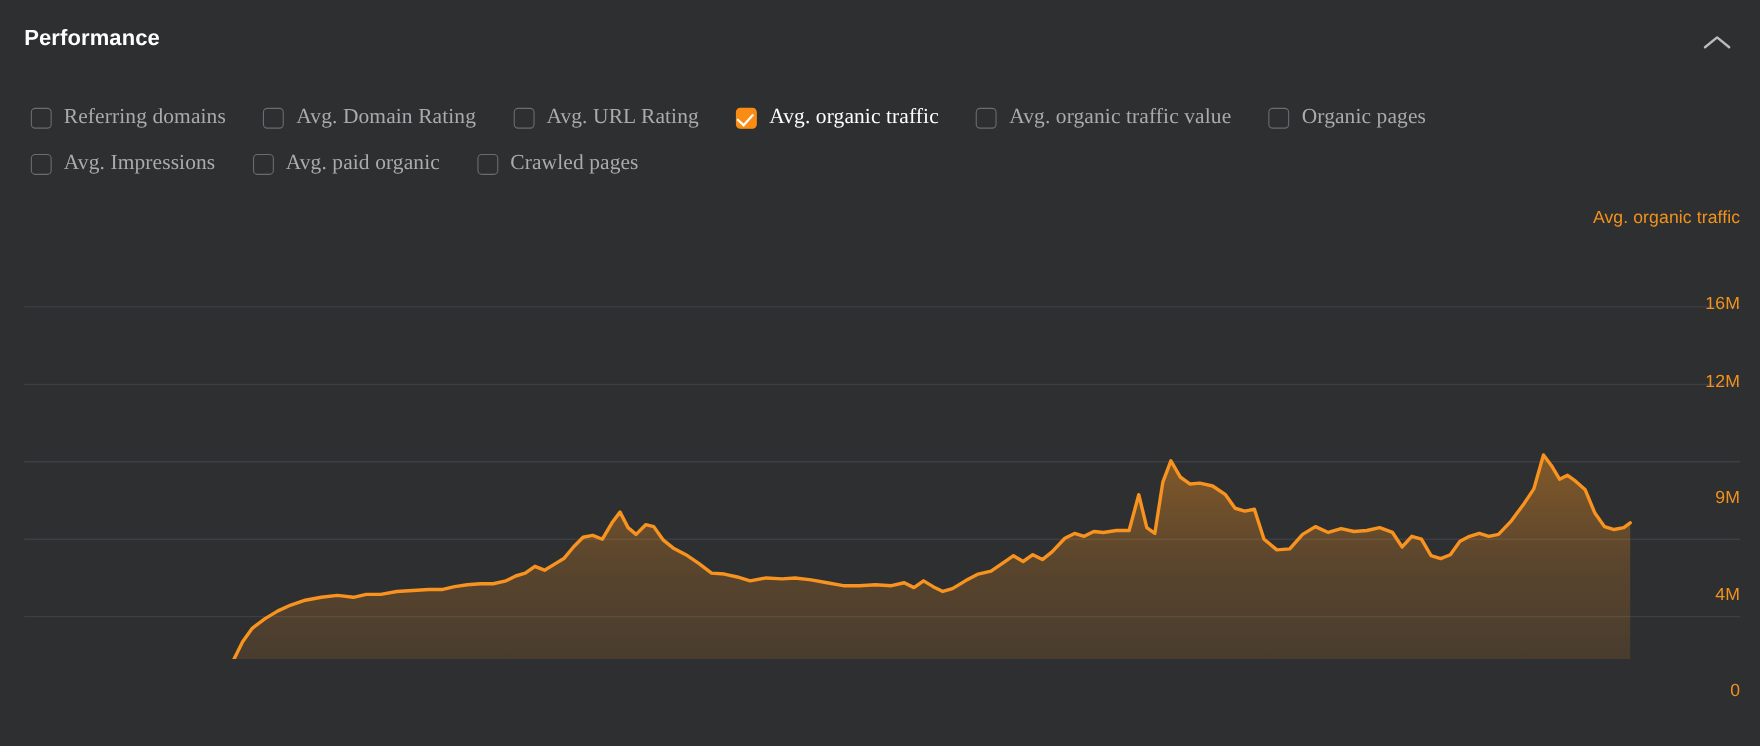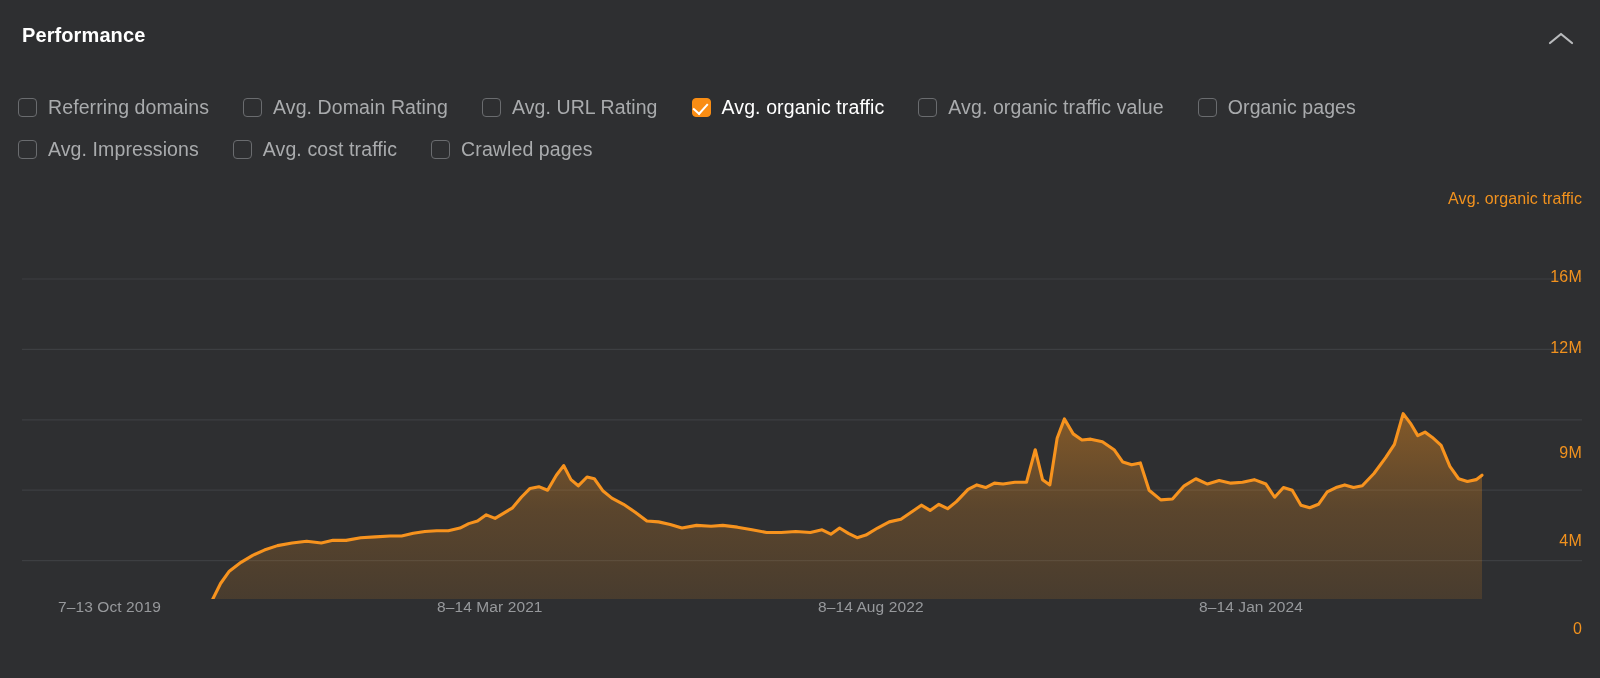--- a/index.html
+++ b/index.html
@@ -48,23 +48,24 @@
     display: flex;
     align-items: center;
     justify-content: center;
     cursor: pointer;
   }
   .collapse-btn svg { display:block; }
 
   
   .metric-rows {
     position: absolute;
-    left: 18px;
+    left: 28px;
     top: 86px;
     width: 1560px;
+    font-family: Liberation Serif, serif;
   }
   .metric-row {
     display: flex;
     align-items: center;
     height: 42px;
     flex-wrap: nowrap;
   }
   .metric {
     display: flex;
     align-items: center;
@@ -200,21 +201,21 @@
       </div>
     </div>
 
     <div class="metric-row">
       <div class="metric">
         <span class="cb"></span>
         <span class="metric-label">Avg. Impressions</span>
       </div>
       <div class="metric">
         <span class="cb"></span>
-        <span class="metric-label">Avg. cost traffic</span>
+        <span class="metric-label">Avg. paid organic</span>
       </div>
       <div class="metric">
         <span class="cb"></span>
         <span class="metric-label">Crawled pages</span>
       </div>
     </div>
   </div>
 
   <div class="chart-wrap">
     <div class="series-legend">Avg. organic traffic</div>
@@ -242,20 +243,14 @@
     </div>
 
     <div class="ylabels">
       <div class="ylabel" style="top:44px">16M</div>
       <div class="ylabel" style="top:115px">12M</div>
       <div class="ylabel" style="top:220px">9M</div>
       <div class="ylabel" style="top:308px">4M</div>
       <div class="ylabel" style="top:396px">0</div>
     </div>
 
-    <div class="xlabels">
-      <div class="xlabel" style="left:58px">7–13 Oct 2019</div>
-      <div class="xlabel" style="left:437px">8–14 Mar 2021</div>
-      <div class="xlabel" style="left:818px">8–14 Aug 2022</div>
-      <div class="xlabel" style="left:1199px">8–14 Jan 2024</div>
-    </div>
   </div>
 </div>
 
 </body></html>

